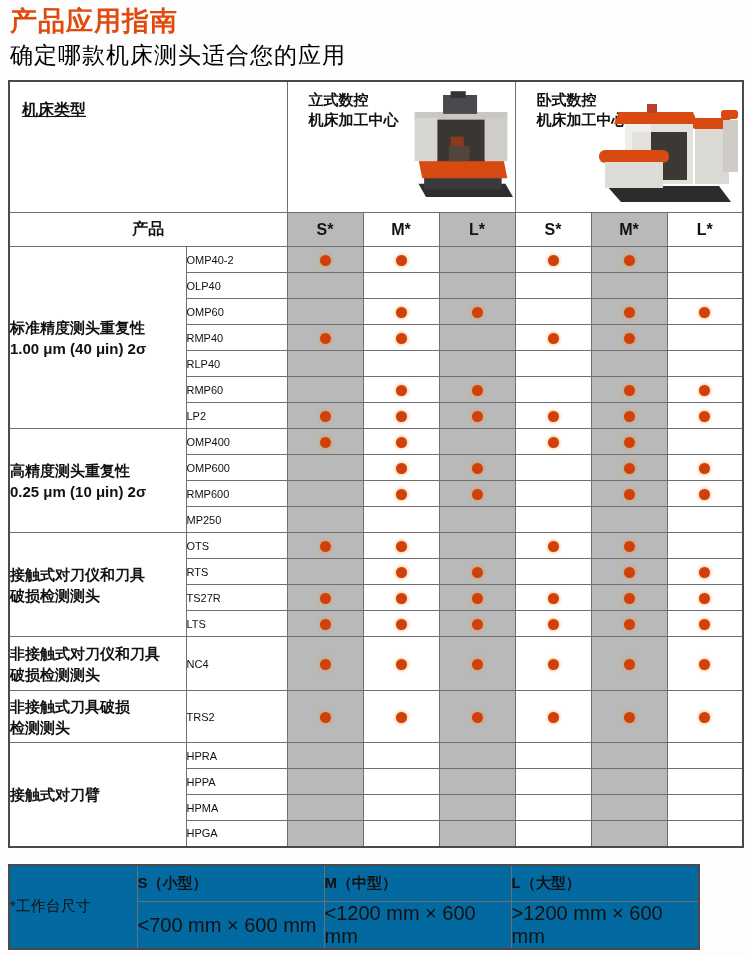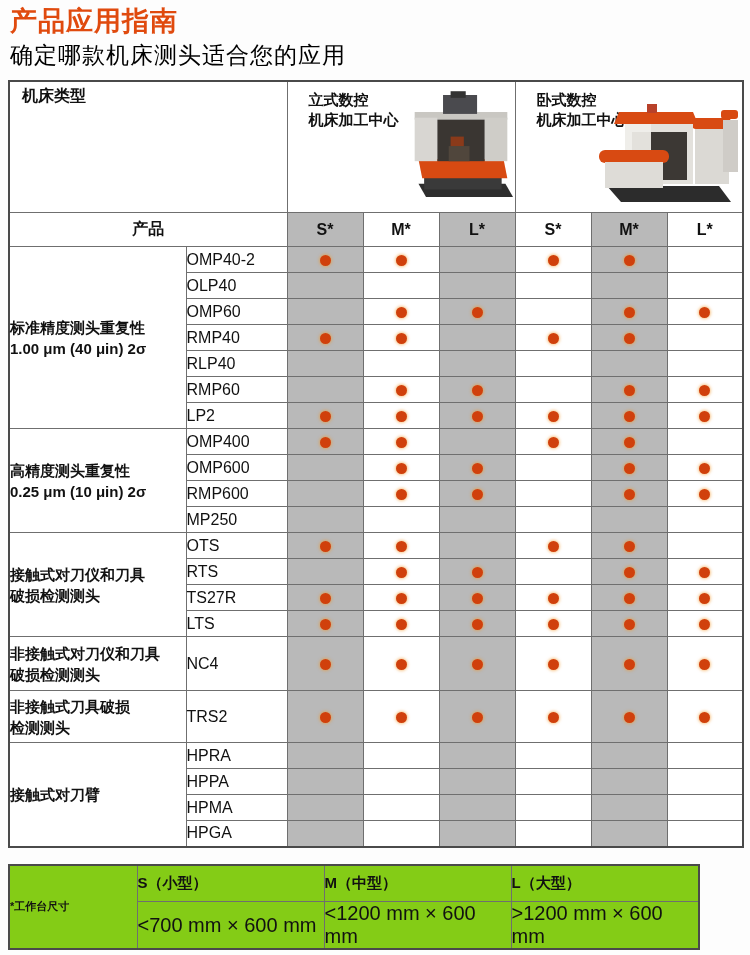--- a/index.html
+++ b/index.html
@@ -29,54 +29,54 @@
   table.main{
     margin-left:8px;width:734px;border:2px solid var(--outer);
   }
   table.main th,table.main td{
     border:1px solid var(--border);padding:0;background:#fff;
   }
   tr.hdr-machines{height:132px;}
   tr.hdr-sizes{height:34px;}
   td.machine-type{vertical-align:top;}
   .machine-type-label{
-    padding:4px 0 0 12px;font-size:16px;font-weight:bold;
+    padding:18px 0 0 12px;font-size:16px;font-weight:bold;text-decoration:underline;
   }
   td.machine-cell{position:relative;vertical-align:top;}
   .machine-label{
     position:absolute;top:8px;left:21px;
     font-size:15px;font-weight:bold;line-height:1.35;
   }
   .machine-art{position:absolute;top:6px;right:2px;}
   .machine-art.h{top:12px;right:0;}
   th.product-h{font-size:16px;font-weight:bold;}
   th.size-h{font-size:16px;font-weight:bold;text-align:center;}
   .shade{background:var(--shade) !important;}
   td.cat{
     font-size:15px;font-weight:bold;line-height:1.4;
     padding-left:20px;vertical-align:middle;text-align:left;
   }
-  td.prod{font-size:16px;padding-left:12px;vertical-align:middle;}
+  td.prod{font-size:11px;padding-left:12px;vertical-align:middle;}
   td.dotcell{text-align:center;vertical-align:middle;}
   tr.r{height:26px;}
   tr.tall1{height:54px;}
   tr.tall2{height:52px;}
   .dot{
     display:inline-block;width:11px;height:11px;border-radius:50%;
     background:var(--dot);box-shadow:0 0 3px 1px rgba(240,150,40,.55);
     vertical-align:middle;
   }
 
   table.footer{
     margin:16px 0 0 8px;width:690px;border:2px solid var(--outer);
   }
-  table.footer td{border:1px solid var(--border);background:#84cc16;padding:0;}
+  table.footer td{border:1px solid var(--border);background:#0369a1;padding:0;}
   tr.f{height:37px;}
   td.f-label{
-    font-size:11px;font-weight:bold;padding-left:14px;vertical-align:middle;
+    font-size:15px;font-weight:normal;padding-left:14px;vertical-align:middle;
   }
   td.f-size{font-size:15px;font-weight:bold;padding-left:18px;vertical-align:middle;}
   td.f-dim{font-size:20px;padding-left:18px;vertical-align:middle;}
 </style>
 </head>
 <body>
 
 <div class="page">
 
   <h1 class="page-title">产品应用指南</h1>

